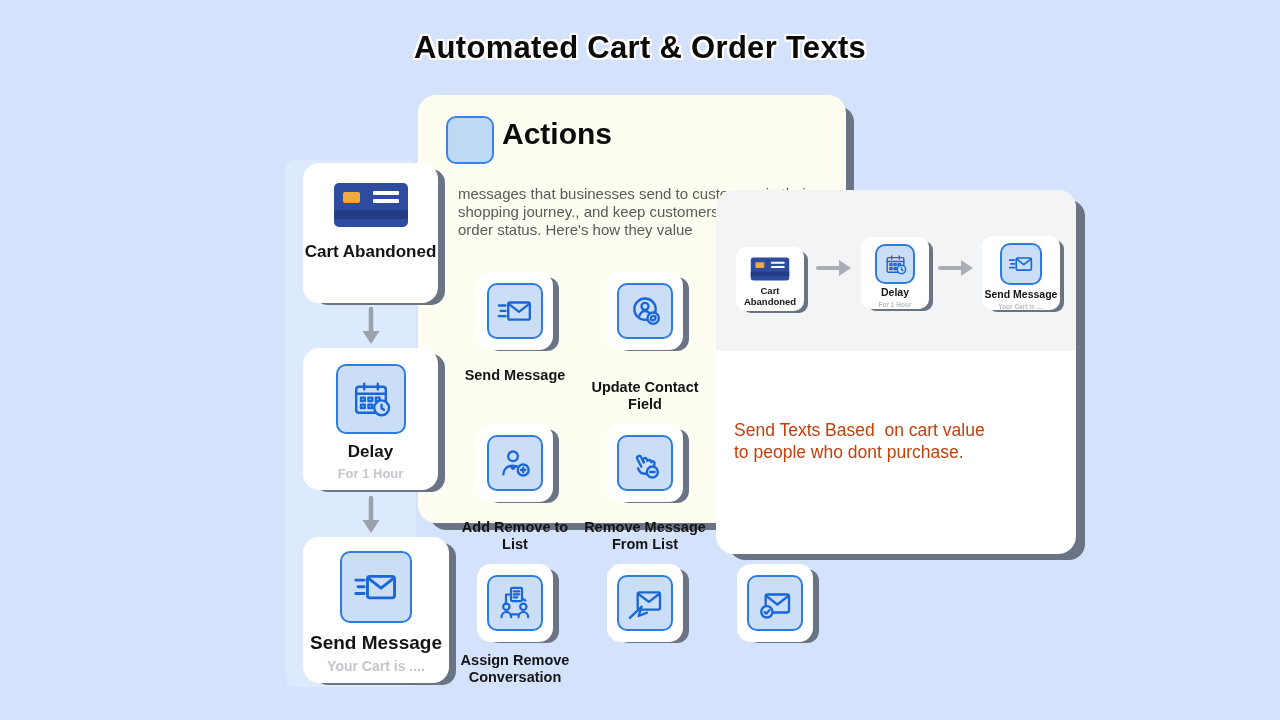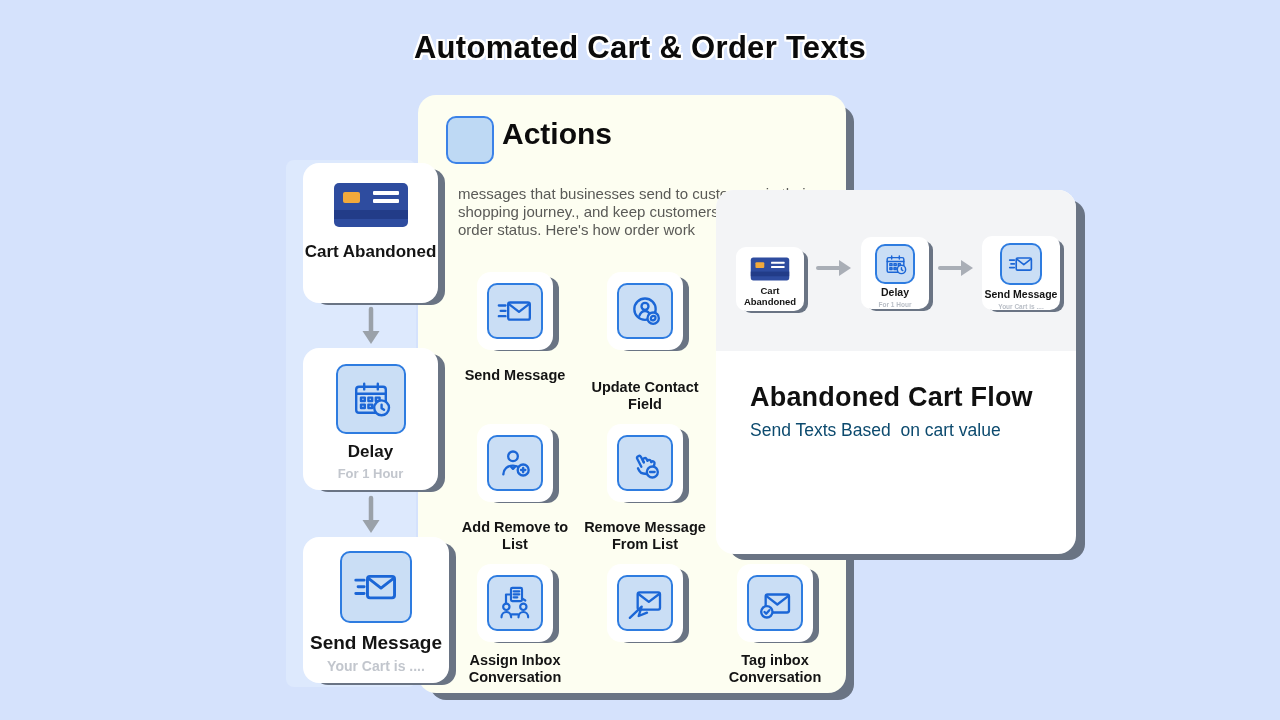--- a/index.html
+++ b/index.html
@@ -5,21 +5,21 @@
   html,body{margin:0;padding:0;}
   #stage{position:relative;width:1280px;height:720px;overflow:hidden;
     background:#d5e2fc;font-family:"Liberation Sans","DejaVu Sans",sans-serif;}
   .abs{position:absolute;}
   
   #page-title{left:0;top:30px;width:100%;text-align:center;font-size:31px;font-weight:800;
     color:#0b0b0b;letter-spacing:.3px;
     text-shadow:-2px -2px 0 #fff,2px -2px 0 #fff,-2px 2px 0 #fff,2px 2px 0 #fff,
       0 -2px 0 #fff,0 2px 0 #fff,-2px 0 0 #fff,2px 0 0 #fff;}
   
-  #actions-panel{left:418px;top:95px;width:428px;height:598px;background:#fdfef1;
+  #actions-panel{left:418px;top:95px;width:428px;height:428px;background:#fdfef1;
     border-radius:18px;box-shadow:10px 9px 0 -2px #6a7484;z-index:1;}
   #right-panel{left:716px;top:190px;width:360px;height:364px;background:#ffffff;
     border-radius:18px;box-shadow:11px 8px 0 -2px #6a7484;z-index:3;}
   #right-panel .mini-flow-bg{left:0;top:0;width:100%;height:161px;background:#f3f4f6;
     border-radius:18px 18px 0 0;}
   
   #left-strip{left:286px;top:160px;width:130px;height:527px;background:#dde9fd;
     border-radius:8px;z-index:0;}
   .flow-card{background:#fff;border-radius:16px;box-shadow:9px 4px 0 -2px #6a7484;
     z-index:4;text-align:center;}
@@ -40,39 +40,39 @@
     text-align:center;}
   
   .mini-card{background:#fff;border-radius:10px;box-shadow:5px 3px 0 -1px #6a7484;
     text-align:center;}
   .mini-title{font-weight:bold;color:#141414;font-size:9.5px;line-height:1.12;}
   .mini-sub{color:#b9bec6;font-size:6.5px;font-weight:bold;}
   .mini-card .tile{margin:7px auto 0 auto;}
   
   #flow-heading{left:34px;top:192px;font-size:27px;font-weight:800;color:#101010;
     letter-spacing:.2px;}
-  .flow-desc-line{left:34px;white-space:pre;font-size:17.5px;color:#0c4a6e;}
+  .flow-desc-line{left:18px;white-space:pre;font-size:17.5px;color:#c2410c;}
   svg{display:block;}
 </style>
 </head>
 <body>
 
 <div id="stage">
 
   <div class="abs" id="page-title">Automated Cart &amp; Order Texts</div>
 
   <div class="abs" id="left-strip"></div>
 
   <div class="abs" id="actions-panel">
     <div class="abs actions-tile"></div>
     <div class="abs actions-heading">Actions</div>
 
     <div class="abs desc-line" style="top:90px">messages that businesses send to customers in their</div>
     <div class="abs desc-line" style="top:108px">shopping journey., and keep customers updated on</div>
-    <div class="abs desc-line" style="top:126px">order status. Here's how order work</div>
+    <div class="abs desc-line" style="top:126px">order status. Here's how they value</div>
 
     <div class="abs action-card" style="left:59px;top:177px">
       <div class="tile">
         <svg width="40" height="40" viewBox="0 0 24 24" fill="none" stroke="#1b66d6" stroke-width="1.4" stroke-linecap="round" stroke-linejoin="round">
           <path d="M2.3 8.7h4M3.4 11.9h2.9M2.3 15.1h4"></path>
           <rect x="7.9" y="6.9" width="13" height="10.3" rx="1.2"></rect>
           <path d="M8.4 7.9l6 4.6 6-4.6"></path>
         </svg>
       </div>
     </div>
@@ -126,21 +126,21 @@
           <path d="M16.2 9.3l2 1.2"></path>
           <path d="M9.6 6.9H6.6v5.2"></path>
           <circle cx="6.8" cy="14.3" r="1.9"></circle>
           <circle cx="17" cy="14.3" r="1.9"></circle>
           <path d="M3.9 20.6c0-2 1.3-3.2 2.9-3.2s2.9 1.2 2.9 3.2"></path>
           <path d="M14.1 20.6c0-2 1.3-3.2 2.9-3.2s2.9 1.2 2.9 3.2"></path>
           <path d="M10 18.8h3.8"></path>
         </svg>
       </div>
     </div>
-    <div class="abs action-label" style="left:27px;top:557px;width:140px">Assign Inbox Conversation</div>
+    <div class="abs action-label" style="left:27px;top:557px;width:140px">Assign Remove Conversation</div>
 
     <div class="abs action-card" style="left:189px;top:469px">
       <div class="tile">
         <svg width="40" height="40" viewBox="0 0 24 24" fill="none" stroke="#1b66d6" stroke-width="1.4" stroke-linecap="round" stroke-linejoin="round">
           <rect x="7.6" y="5.6" width="13.4" height="10.4" rx="1.1"></rect>
           <path d="M8.1 6.6l6.2 4.7 6.2-4.7"></path>
           <path d="M2.9 20.9l7.1-6.7-1.8 5.6 5-2"></path>
         </svg>
       </div>
     </div>
@@ -148,21 +148,20 @@
     <div class="abs action-card" style="left:319px;top:469px">
       <div class="tile">
         <svg width="40" height="40" viewBox="0 0 24 24" fill="none" stroke="#1b66d6" stroke-width="1.4" stroke-linecap="round" stroke-linejoin="round">
           <rect x="6.4" y="6.9" width="14" height="10.8" rx="1.2"></rect>
           <path d="M6.9 7.9l6.5 5 6.5-5"></path>
           <circle cx="7.1" cy="17.3" r="3.4" fill="#cadef5"></circle>
           <path d="M5.7 17.4l1 1 1.9-2.1"></path>
         </svg>
       </div>
     </div>
-    <div class="abs action-label" style="left:287px;top:557px;width:140px">Tag inbox Conversation</div>
   </div>
 
   <div class="abs flow-card" style="left:303px;top:163px;width:135px;height:140px">
     <div style="margin:17px auto 0 auto;width:76px">
       <svg width="76" height="50" viewBox="0 0 76 50">
         <rect x="1" y="3" width="74" height="44" rx="5" fill="#2e4c9f"></rect>
         <rect x="1" y="30" width="74" height="9" fill="#223c88"></rect>
         <rect x="10" y="12" width="17" height="11" rx="2" fill="#f2a93b"></rect>
         <rect x="40" y="11" width="26" height="4" rx="1" fill="#fff"></rect>
         <rect x="40" y="19" width="26" height="4" rx="1" fill="#fff"></rect>
@@ -270,17 +269,17 @@
         <svg width="28" height="28" viewBox="0 0 24 24" fill="none" stroke="#1b66d6" stroke-width="1.4" stroke-linecap="round" stroke-linejoin="round">
           <path d="M2.3 8.7h4M3.4 11.9h2.9M2.3 15.1h4"></path>
           <rect x="7.9" y="6.9" width="13" height="10.3" rx="1.2"></rect>
           <path d="M8.4 7.9l6 4.6 6-4.6"></path>
         </svg>
       </div>
       <div class="mini-title" style="margin-top:4px;font-size:10.5px">Send Message</div>
       <div class="mini-sub" style="margin-top:2px">Your Cart is ....</div>
     </div>
 
-    <div class="abs" id="flow-heading">Abandoned Cart Flow</div>
     <div class="abs flow-desc-line" style="top:230px">Send Texts Based  on cart value</div>
+    <div class="abs flow-desc-line" style="top:252px">to people who dont purchase.</div>
   </div>
 
 </div>
 
 </body></html>

